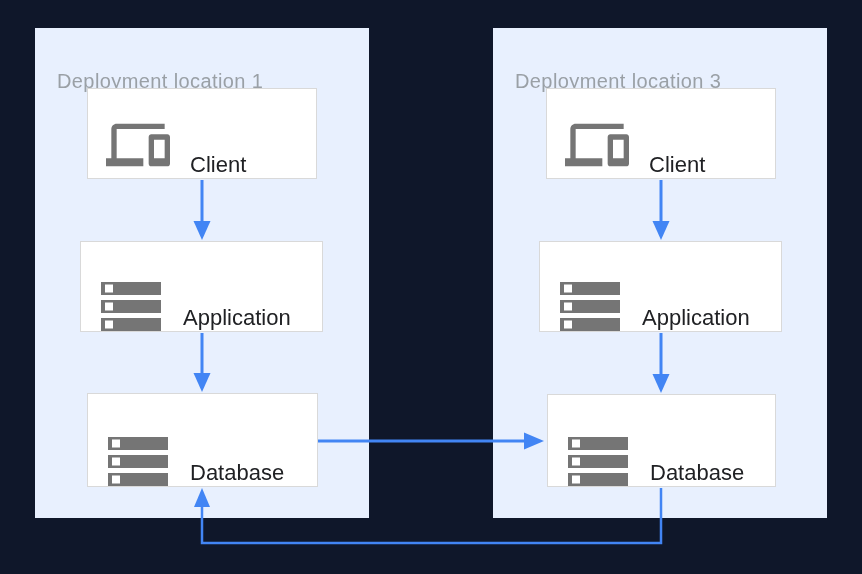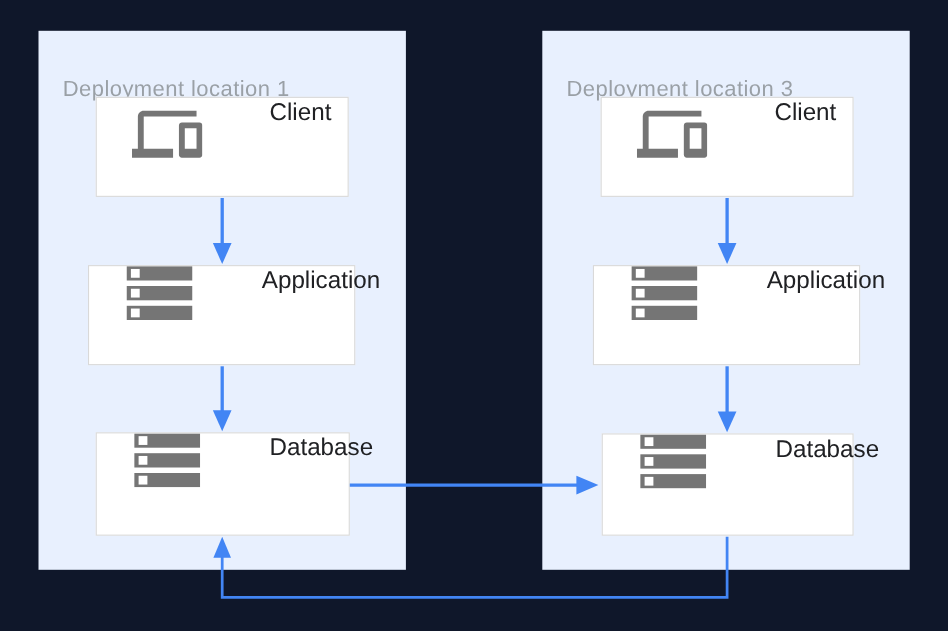--- a/index.html
+++ b/index.html
@@ -25,23 +25,22 @@
   .panel-title{
     position:absolute;left:22px;top:42px;margin:0;
     font-size:20px;font-weight:400;letter-spacing:.4px;color:var(--title);
     white-space:nowrap;
   }
   .node{
     position:absolute;
     background:var(--node-bg);
     border:1px solid var(--node-border);
     box-sizing:border-box;
-    display:flex;align-items:flex-start;
-    padding-left:32px;
-    gap:41px;
+    display:flex;align-items:flex-end;
+    padding-left:18px;
   }
   
   .icon-wrap{
     width:64px;display:flex;justify-content:center;align-items:center;flex:0 0 64px;
   }
   .node-label{
     margin-left:20px;font-size:22px;color:var(--label);white-space:nowrap;
   }
   svg.arrows{
     position:absolute;left:0;top:0;width:862px;height:574px;

